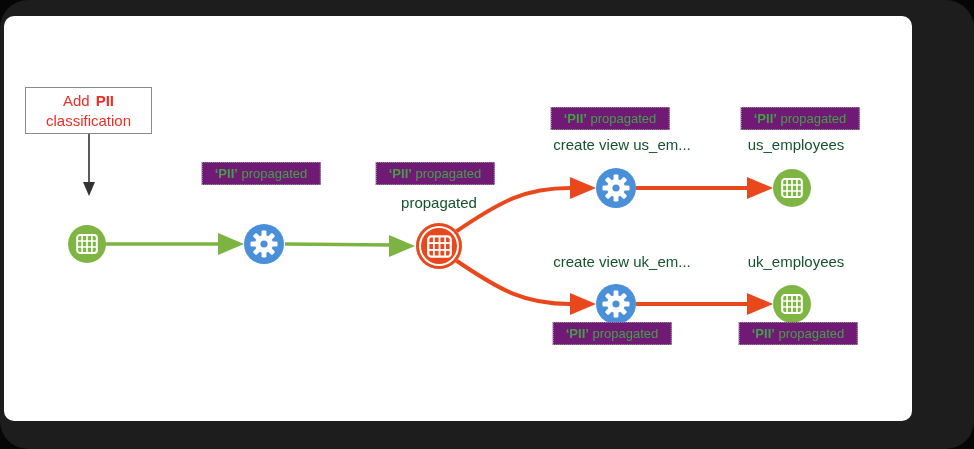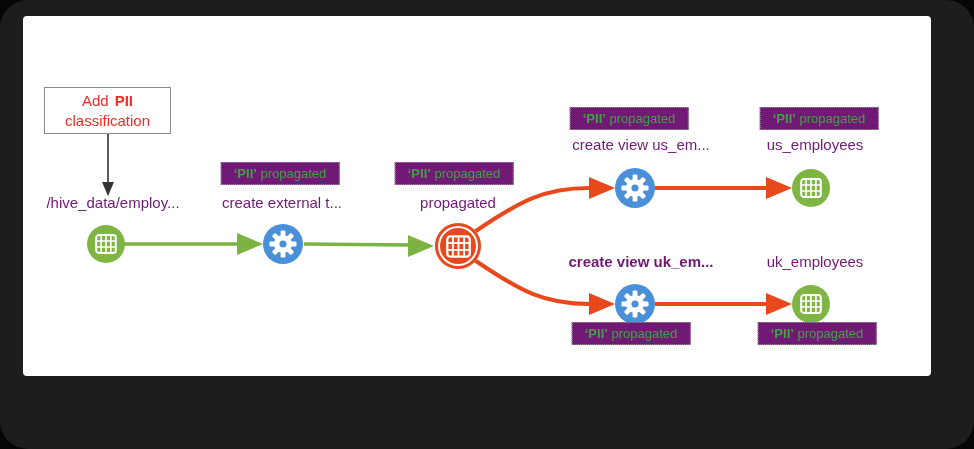--- a/index.html
+++ b/index.html
@@ -5,24 +5,24 @@
   html,body{margin:0;padding:0;background:#060606;}
   #frame{
     position:relative;
     width:974px;height:449px;
     background:#1d1d1d;
     border-radius:28px;
     overflow:hidden;
     font-family:"Liberation Sans", sans-serif;
   }
   #canvas{
-    position:absolute;left:23px;top:16px;
-    width:908px;height:360px;
+    position:absolute;left:4px;top:16px;
+    width:908px;height:405px;
     background:#ffffff;
-    border-radius:4px;
+    border-radius:10px;
   }
   
   .callout{
     position:absolute;left:21px;top:71px;width:125px;height:45px;
     background:#fff;border:1px solid #8a8a8a;
     display:flex;flex-direction:column;align-items:center;justify-content:center;
     color:#ee2e24;font-size:15px;line-height:20px;text-align:center;
   }
   .callout b{margin-left:6px;}
   
@@ -33,21 +33,21 @@
   }
   .node-green{width:38px;height:38px;background:#7fb543;}
   .node-gear{width:40px;height:40px;background:#4a90d8;}
   .node-hl{
     width:46px;height:46px;background:#e8481c;
     box-shadow: inset 0 0 0 3px #e8481c, inset 0 0 0 5px #ffffff;
   }
   
   .nlabel{
     position:absolute;transform:translateX(-50%);
-    color:#701a75;font-size:15px;white-space:nowrap;
+    color:#14532d;font-size:15px;white-space:nowrap;
   }
   
   .badge{
     position:absolute;transform:translateX(-50%);
     background:#701a75;border:1.5px dotted #9e9e9e;
     padding:3px 12px;white-space:nowrap;
     color:#43a047;font-size:13px;
   }
   .badge b{font-weight:bold;}
   svg{display:block;}
@@ -176,26 +176,24 @@
       <svg width="22" height="20" viewBox="0 0 24 22">
         <rect x="1.2" y="1.2" width="21.6" height="19.6" rx="3" fill="none" stroke="#fff" stroke-width="2.2"></rect>
         <line x1="6.6" y1="2" x2="6.6" y2="20" stroke="#fff" stroke-width="1.8"></line>
         <line x1="12" y1="2" x2="12" y2="20" stroke="#fff" stroke-width="1.8"></line>
         <line x1="17.4" y1="2" x2="17.4" y2="20" stroke="#fff" stroke-width="1.8"></line>
         <line x1="2" y1="7.7" x2="22" y2="7.7" stroke="#fff" stroke-width="1.8"></line>
         <line x1="2" y1="14.3" x2="22" y2="14.3" stroke="#fff" stroke-width="1.8"></line>
       </svg>
     </div>
 
-    <div class="nlabel" style="left:90px;top:178px;">/hive_data/employ...</div>
-    <div class="nlabel" style="left:259px;top:178px;">create external t...</div>
     <div class="nlabel" style="left:435px;top:178px;">propagated</div>
     <div class="nlabel" style="left:618px;top:120px;">create view us_em...</div>
     <div class="nlabel" style="left:792px;top:120px;">us_employees</div>
-    <div class="nlabel" style="left:618px;top:237px;font-weight:bold;">create view uk_em...</div>
+    <div class="nlabel" style="left:618px;top:237px;">create view uk_em...</div>
     <div class="nlabel" style="left:792px;top:237px;">uk_employees</div>
 
     <div class="badge" style="left:257px;top:146px;"><b>‘PII’</b><span> propagated</span></div>
     <div class="badge" style="left:431px;top:146px;"><b>‘PII’</b><span> propagated</span></div>
     <div class="badge" style="left:606px;top:91px;"><b>‘PII’</b><span> propagated</span></div>
     <div class="badge" style="left:796px;top:91px;"><b>‘PII’</b><span> propagated</span></div>
     <div class="badge" style="left:608px;top:306px;"><b>‘PII’</b><span> propagated</span></div>
     <div class="badge" style="left:794px;top:306px;"><b>‘PII’</b><span> propagated</span></div>
 
   </div>

